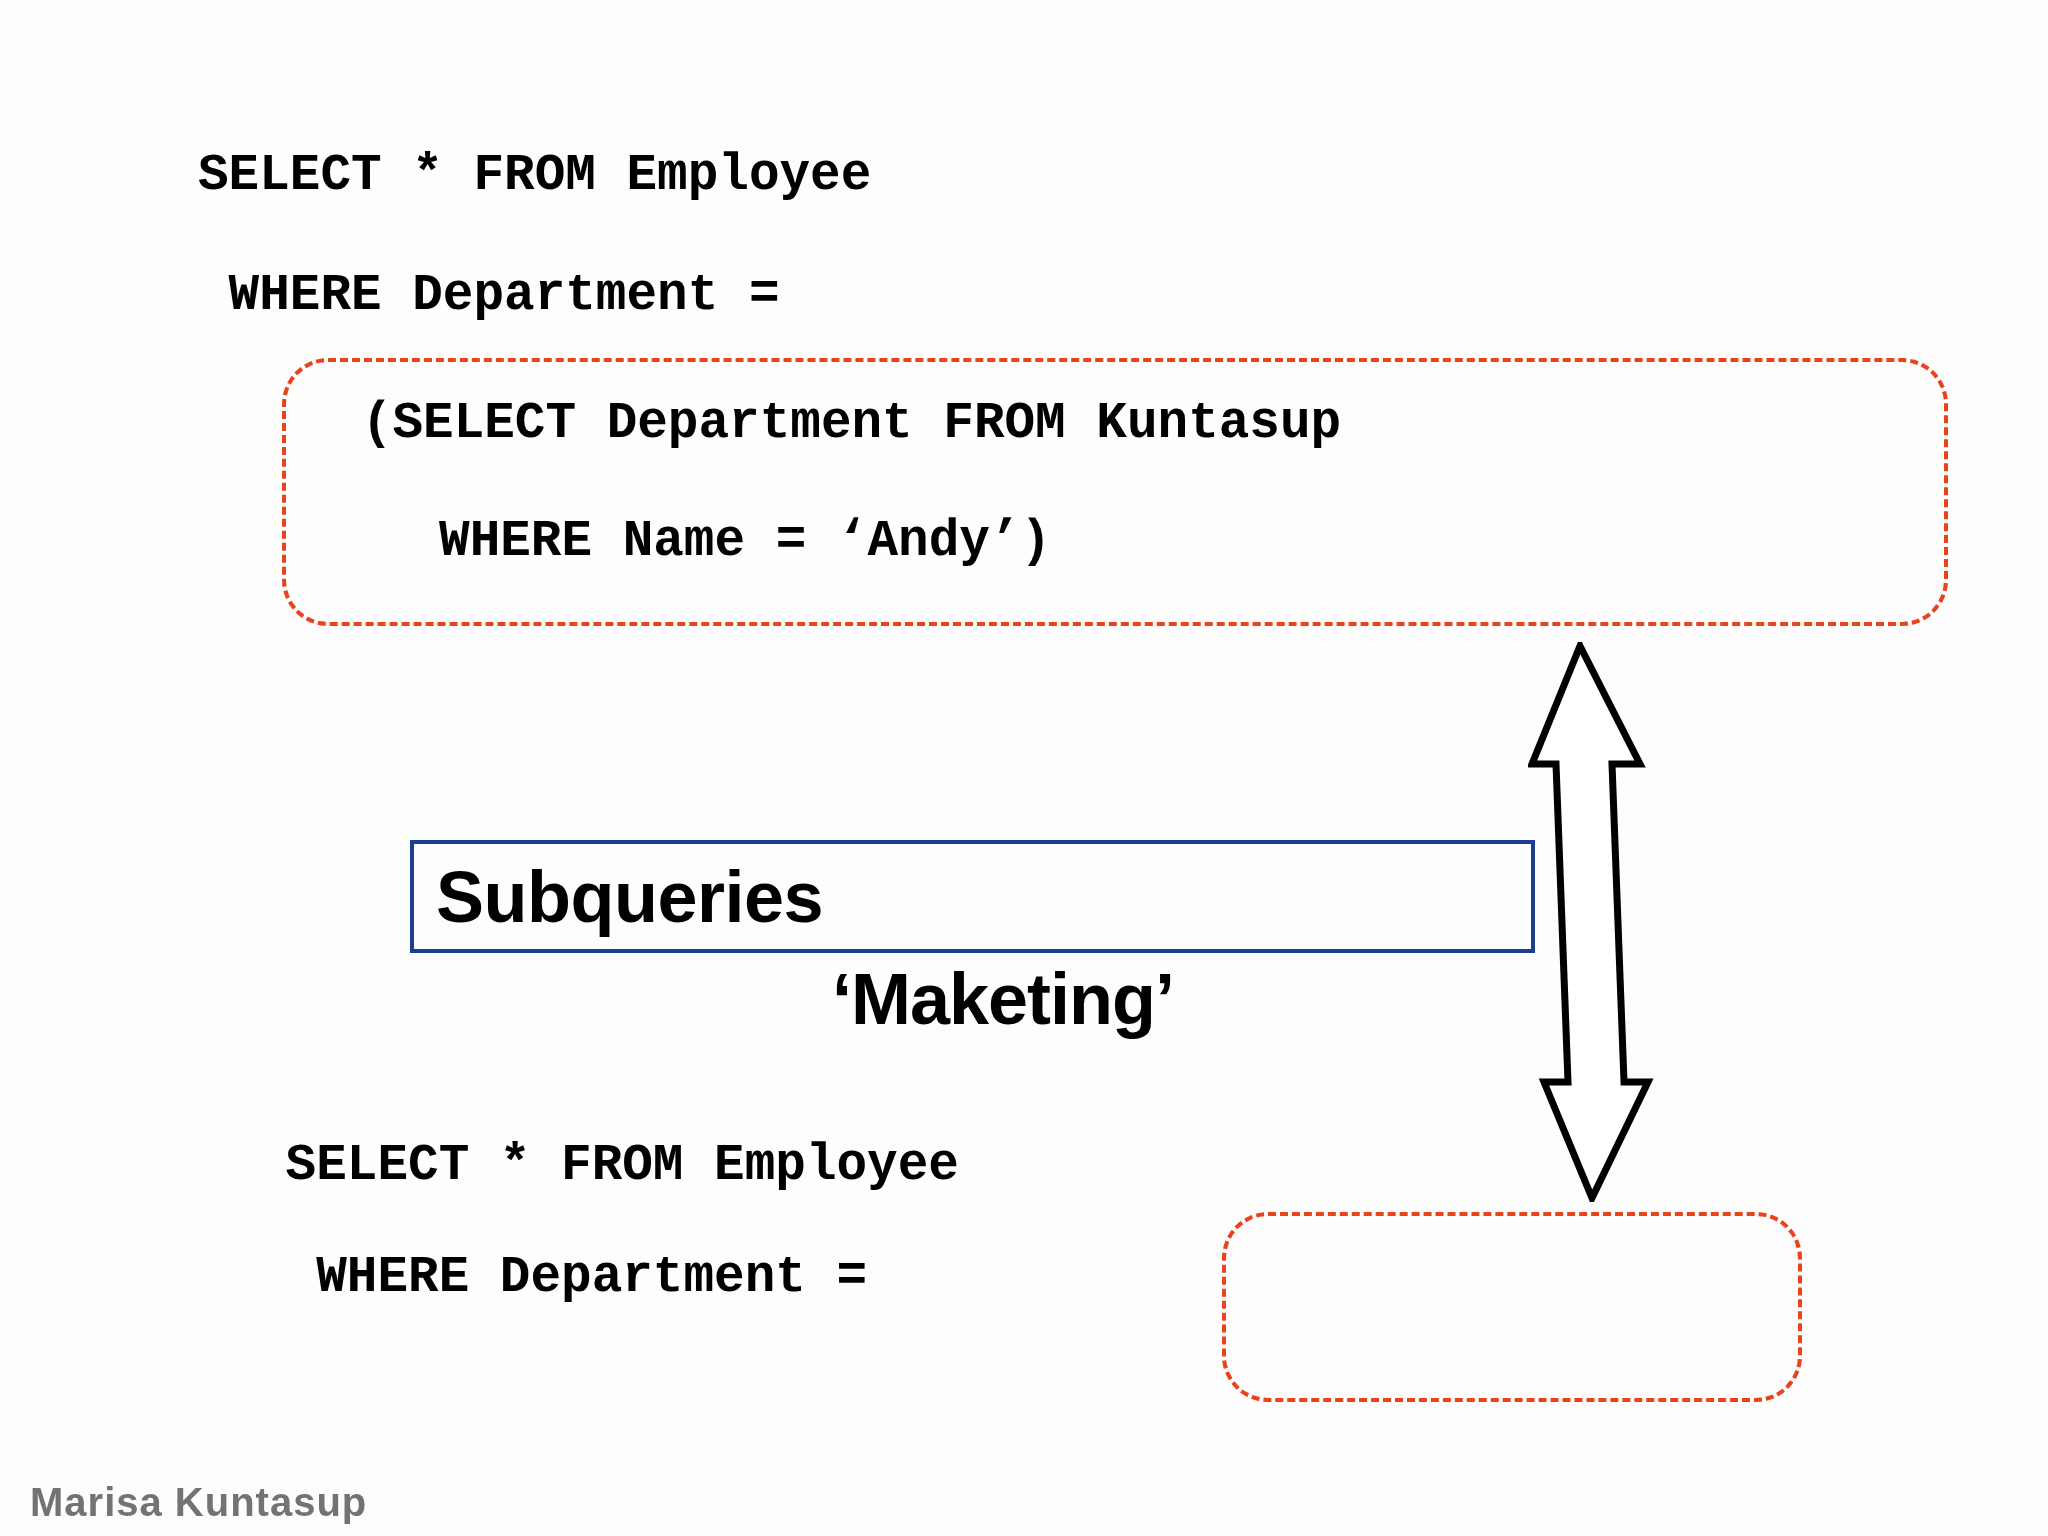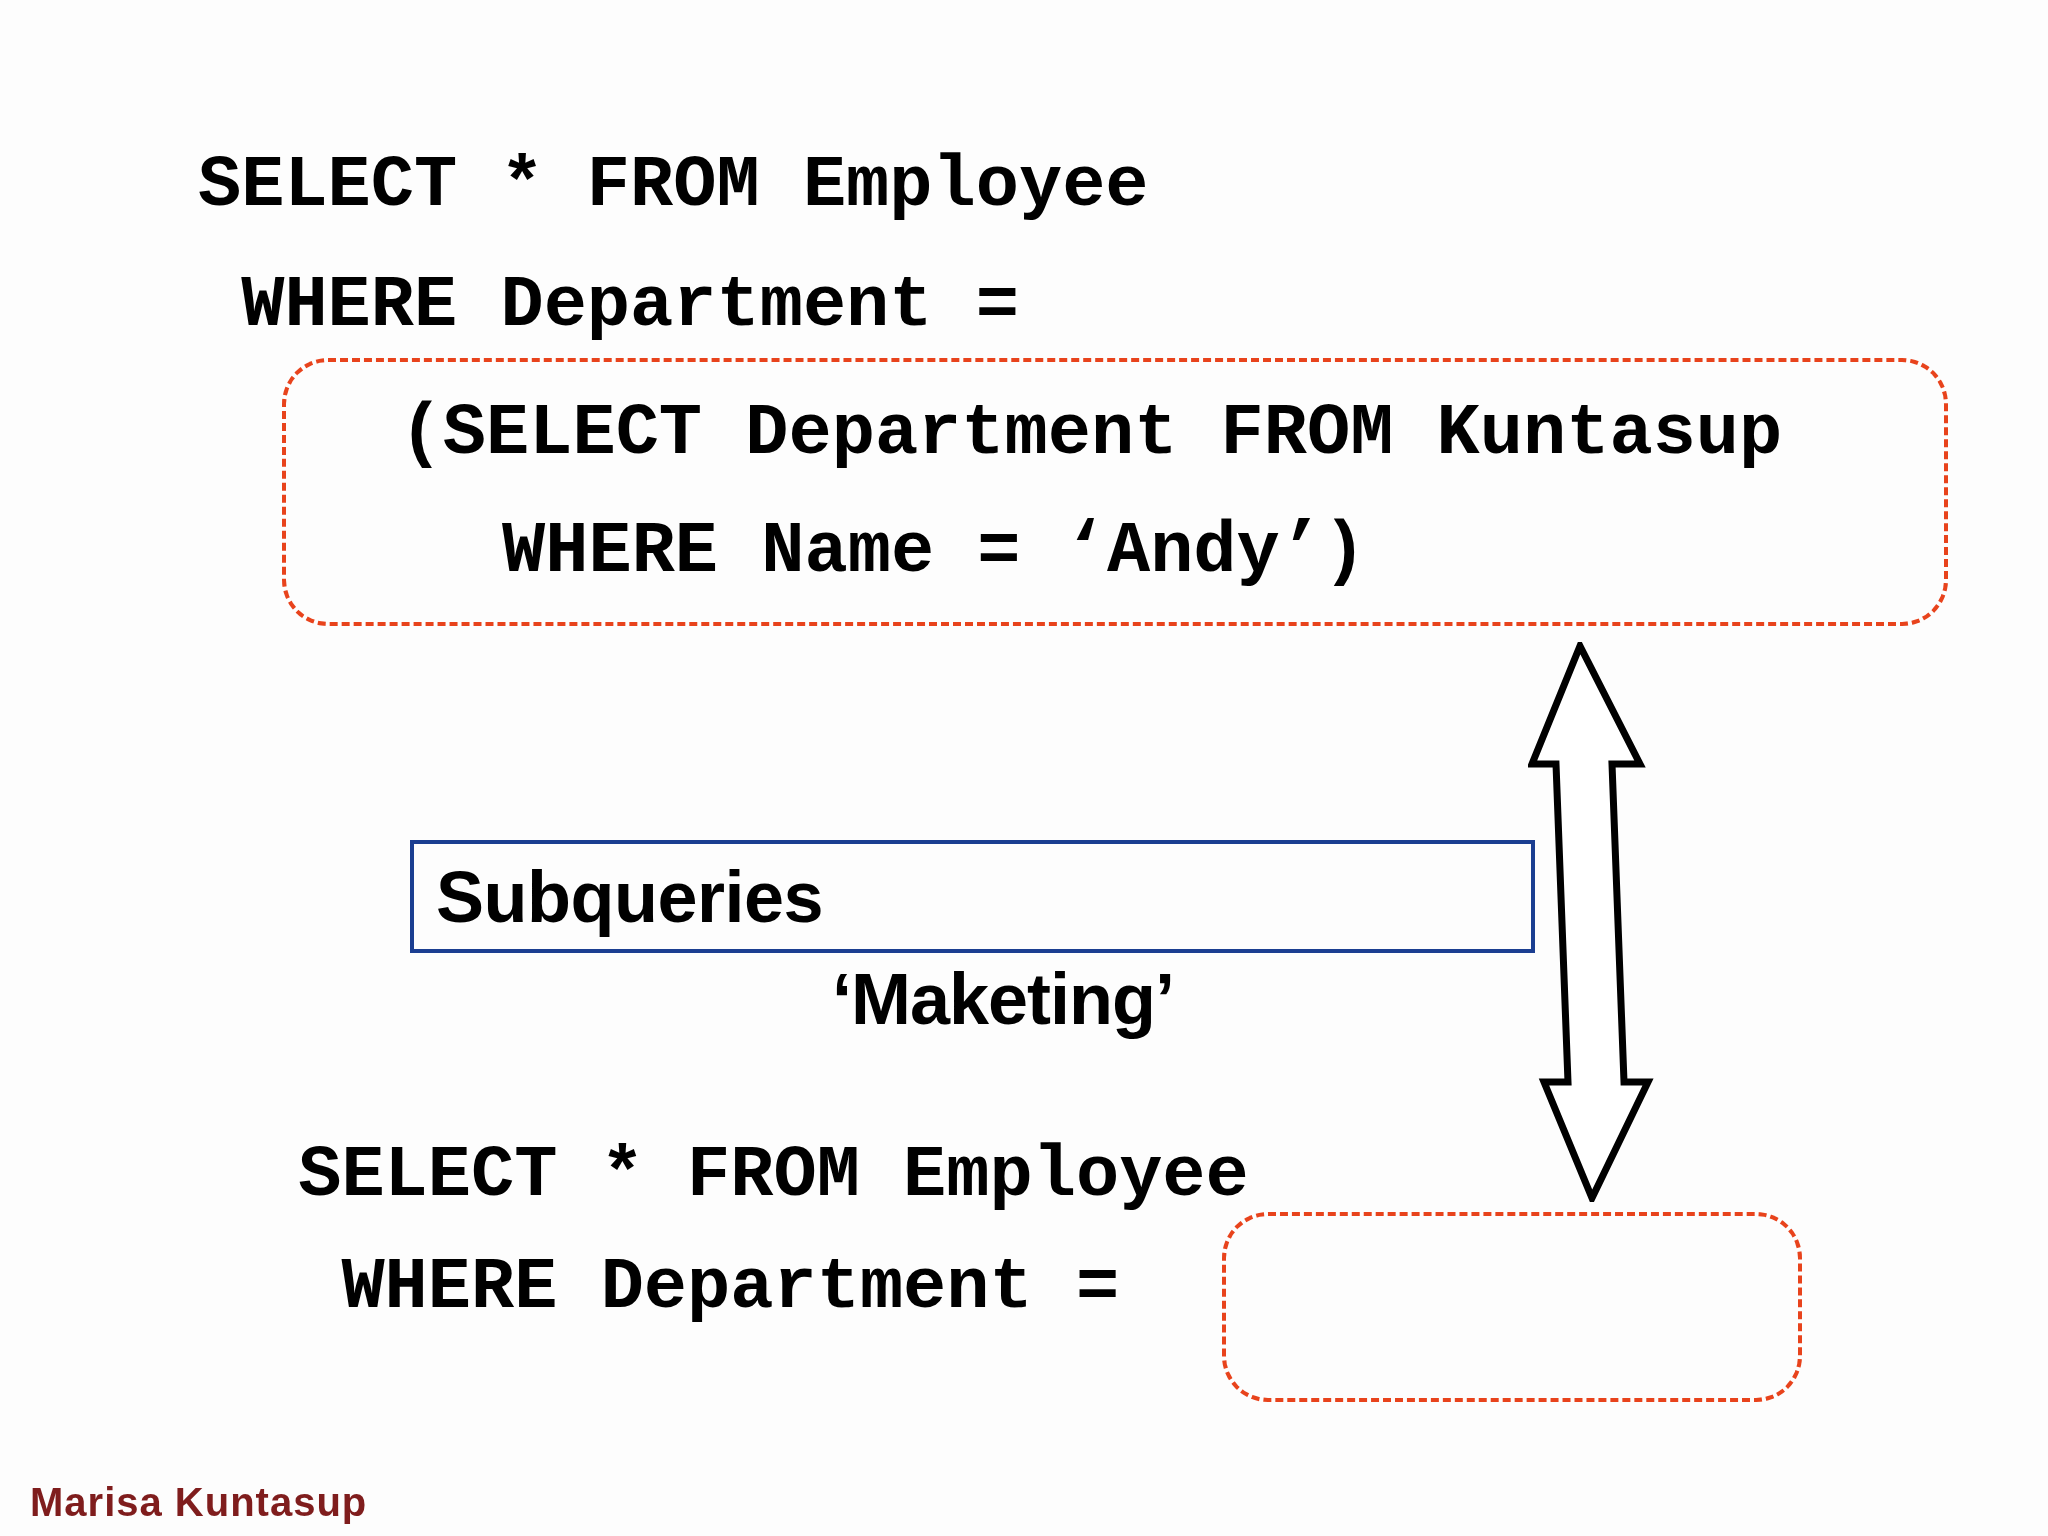--- a/index.html
+++ b/index.html
@@ -21,21 +21,21 @@
   
   .sql {
     position: absolute;
     font-family: "Liberation Mono", "DejaVu Sans Mono", monospace;
     font-weight: 700;
     color: #000000;
     white-space: pre;
     letter-spacing: 0px;
     line-height: 1.0;
   }
-  .sql-lg { font-size: 72px; }
+  .sql-lg { font-size: 51px; }
 
   
   .dashed-box {
     position: absolute;
     border: 4px dashed #E8431C;
     border-radius: 46px;
     background: transparent;
     box-sizing: border-box;
   }
 
@@ -74,21 +74,21 @@
     position: absolute;
   }
 
   
   .signature {
     position: absolute;
     font-family: "Liberation Sans", sans-serif;
     font-weight: 700;
     font-style: normal;
     font-size: 40px;
-    color: #7f1d1d;
+    color: #737373;
     letter-spacing: 1px;
     white-space: pre;
   }
 </style>
 </head>
 <body>
 
 <div id="slide">
 
   <div class="sql sql-lg" style="left:198px; top:150px;">SELECT * FROM Employee</div>

